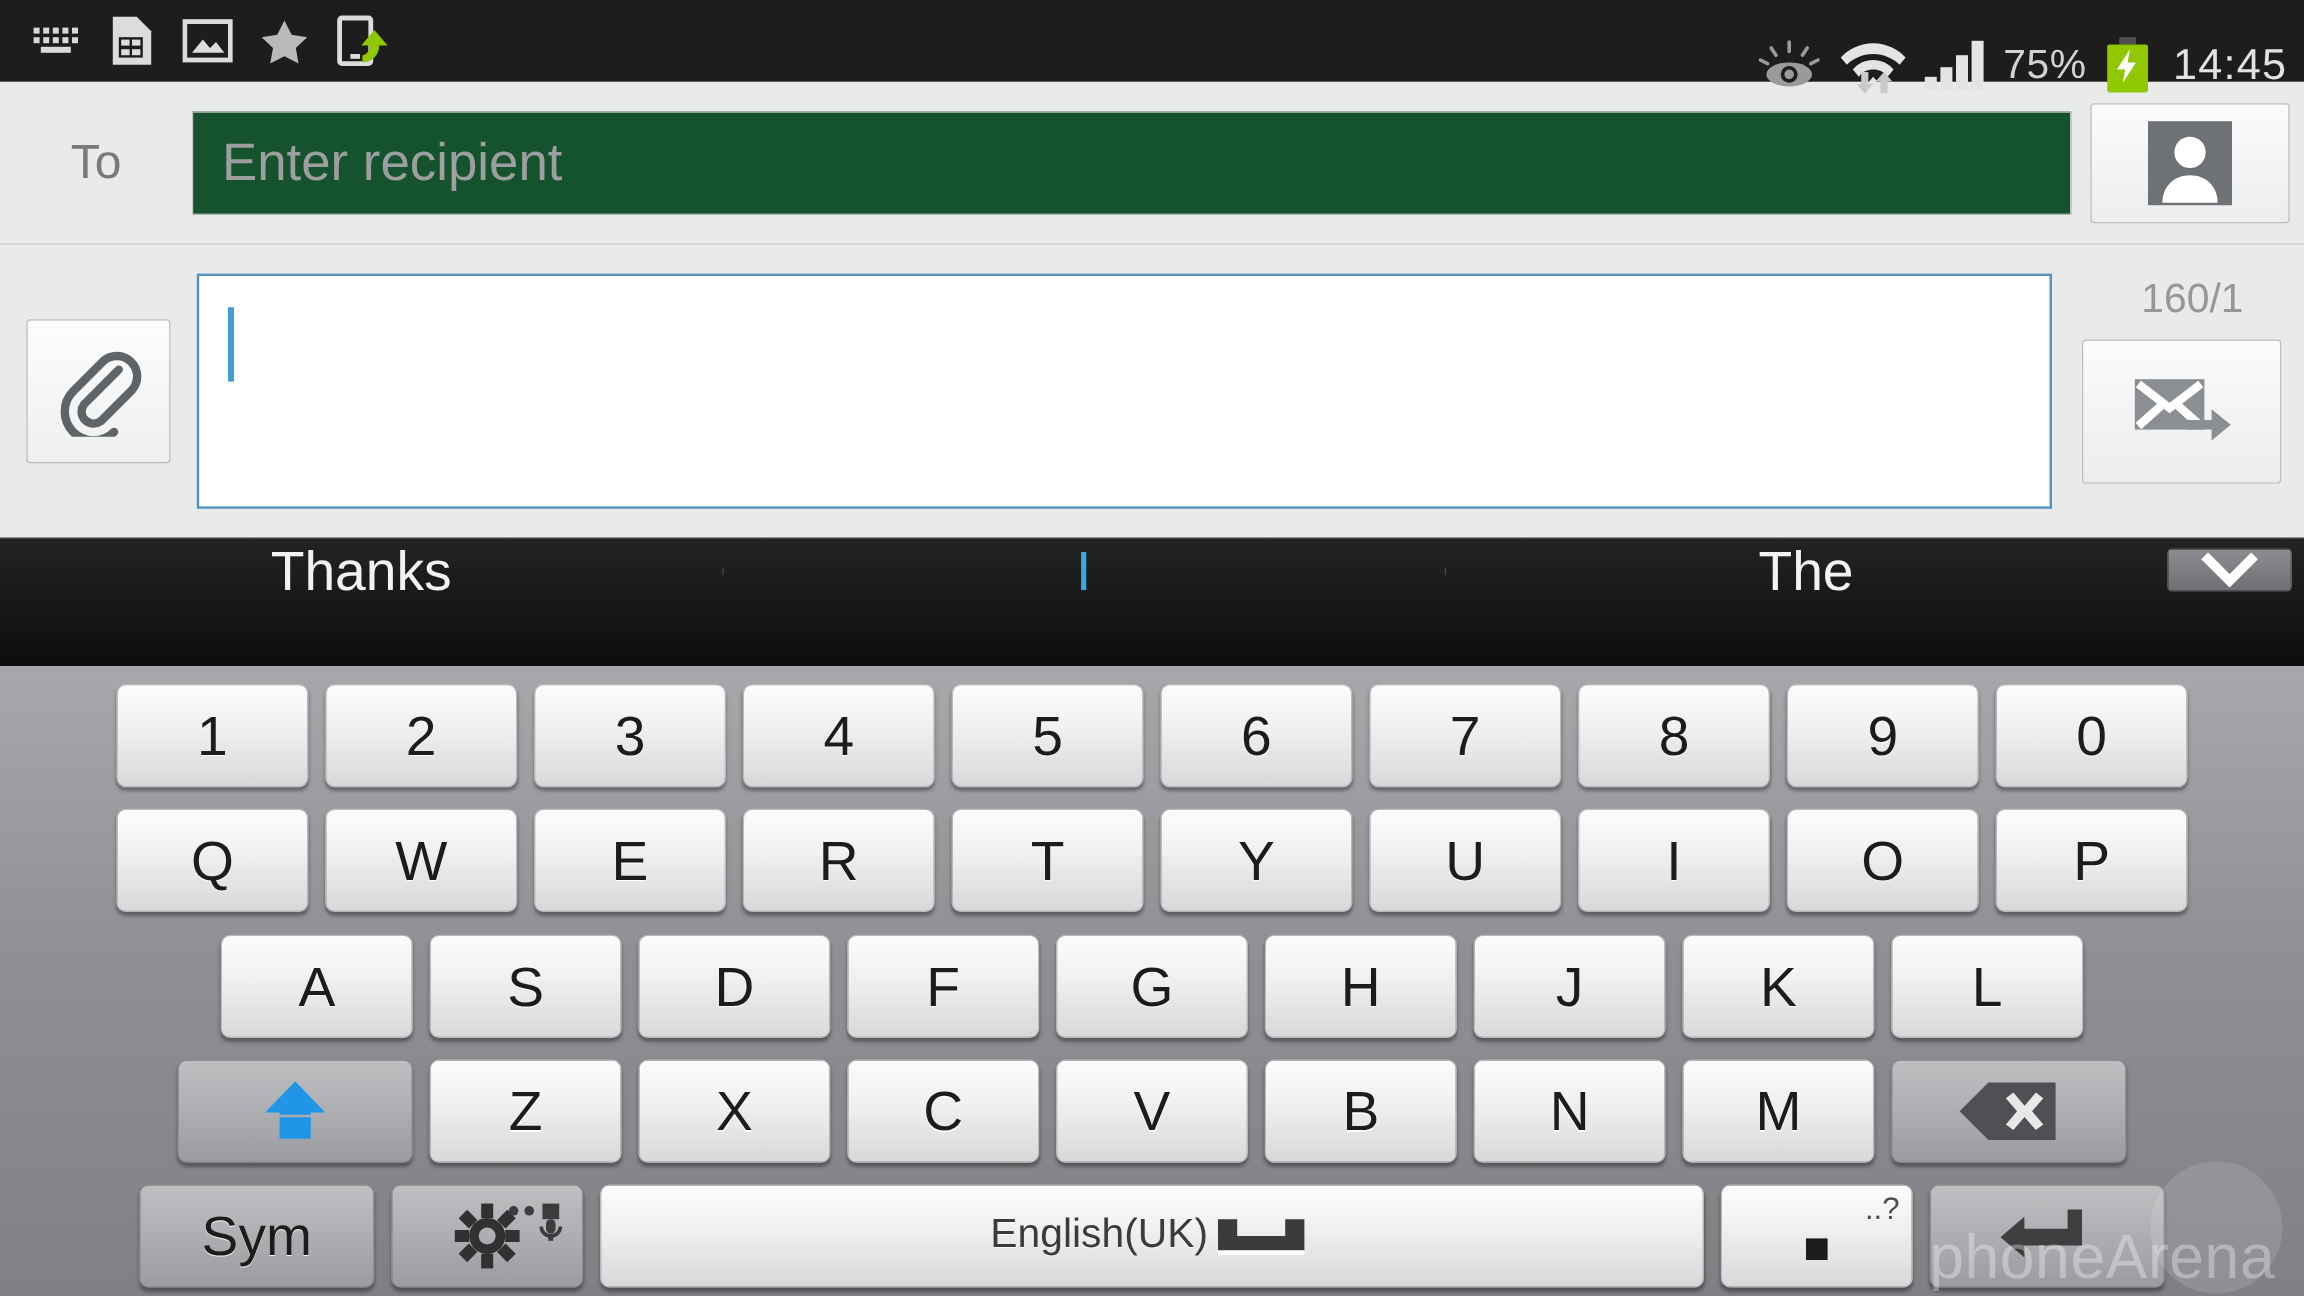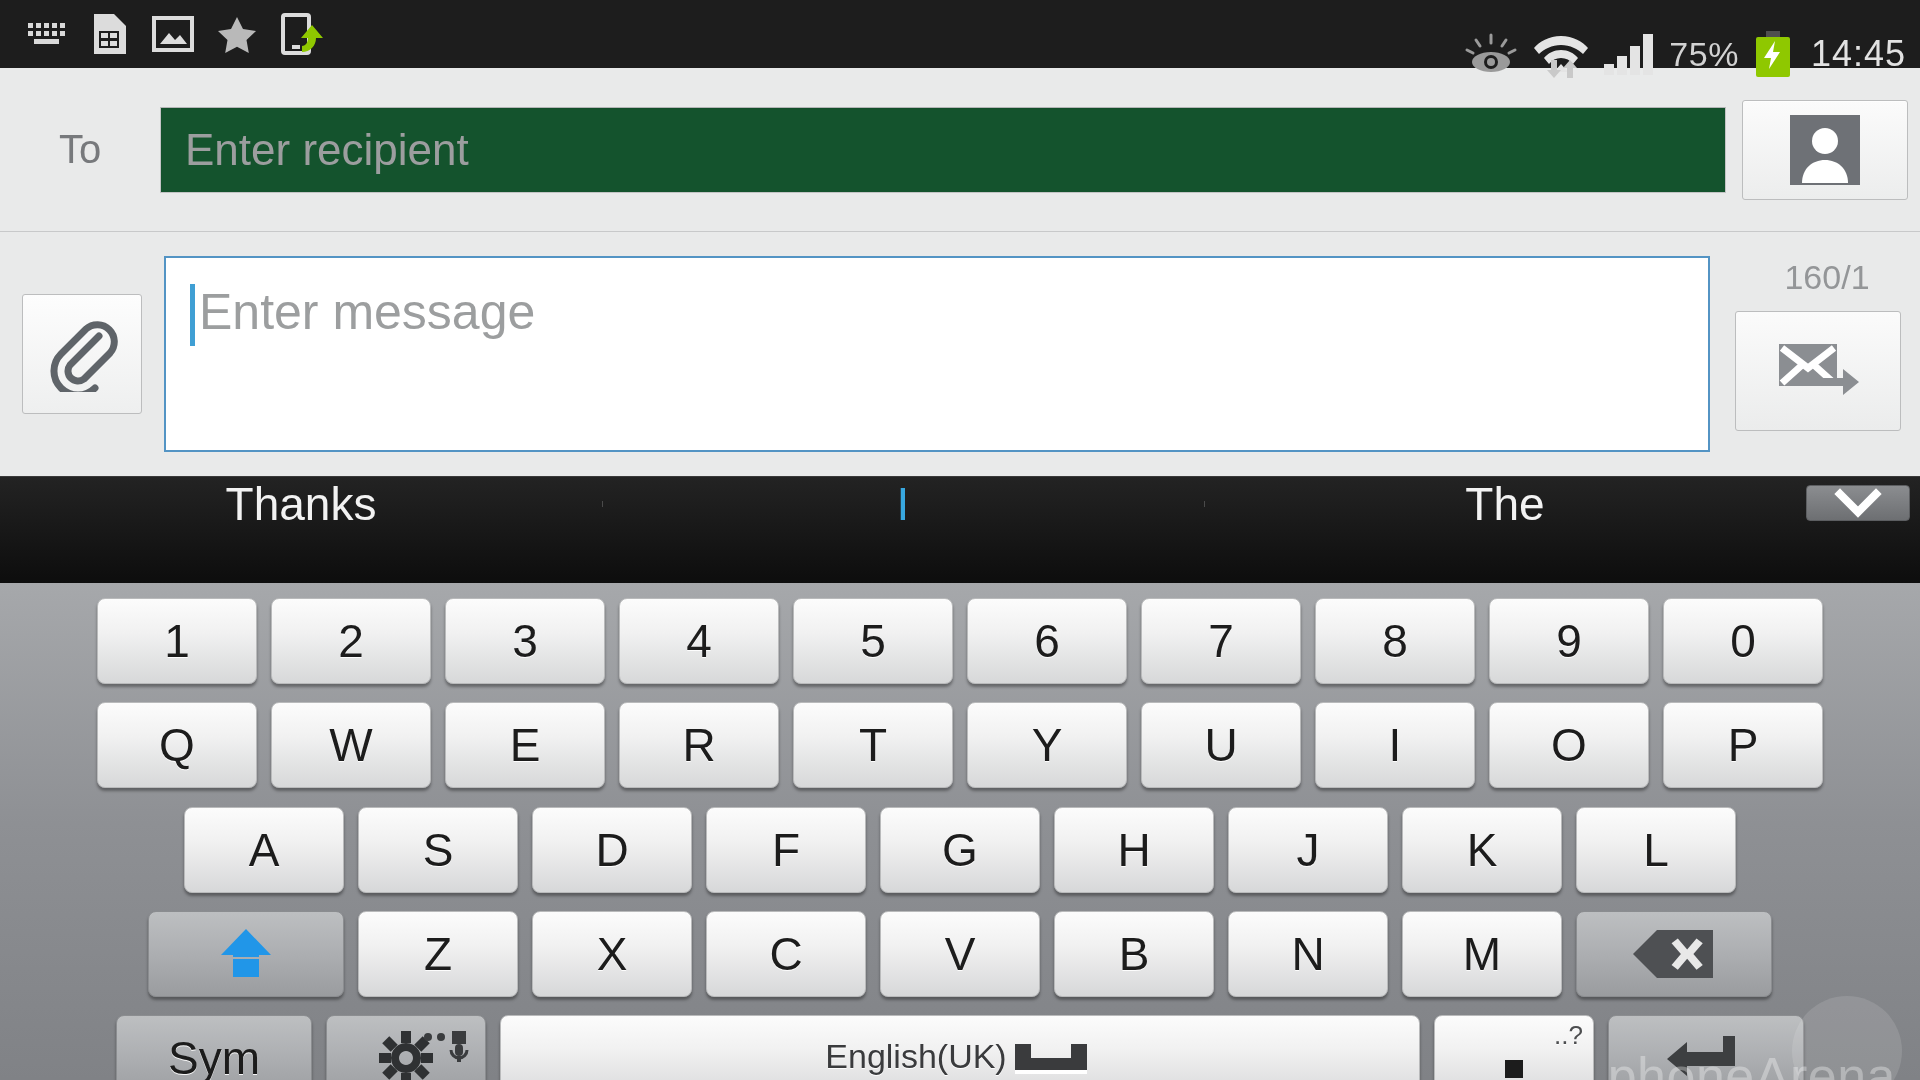--- a/index.html
+++ b/index.html
@@ -21,21 +21,21 @@
   .sb-pct {
     color:#d2d2d2; font-size:34px; letter-spacing:0.5px; font-weight:400;
   }
   .sb-clock {
     color:#e2e2e2; font-size:36px; font-weight:400; letter-spacing:1px;
     margin-left:4px;
   }
 
   
   .to-row {
-    height:164px; background:#e9eaea; display:flex; align-items:center;
+    height:136px; background:#e9eaea; display:flex; align-items:center;
     border-bottom:1px solid #c8c9ca; padding:0 12px 0 0;
   }
   .to-label {
     width:160px; text-align:center; color:#77797c; font-size:40px; font-weight:400;
   }
   .to-input {
     flex:1; height:86px; background:#14532d; border:1px solid #c3c4c5;
     border-top-color:#b4b5b6;
     display:flex; align-items:center; padding:0 24px;
     color:#9c9e9f; font-size:44px; box-shadow: inset 0 1px 2px rgba(0,0,0,.07);
@@ -272,21 +272,20 @@
 
   <div class="msg-row">
     <div class="attach-btn">
       <svg width="76" height="76" viewBox="0 0 76 76">
         <path fill="none" stroke="#5f6469" stroke-width="7" stroke-linecap="round" d="M55 20 L26 49 a10 10 0 0 0 14 14 L66 37 a17 17 0 0 0 -24 -24 L17 38 a24 24 0 0 0 34 34"></path>
       </svg>
     </div>
 
     <div class="msg-box">
       <span class="caret"></span>
-      <span class="msg-placeholder">Enter message</span>
     </div>
 
     <div class="msg-right">
       <div class="char-count">160/1</div>
       <div class="send-btn">
         <svg width="86" height="66" viewBox="0 0 86 66">
           <rect x="4" y="6" width="58" height="42" fill="#8b8e92"></rect>
           <path fill="none" stroke="#ffffff" stroke-width="7" d="M7 10 L33 30 L59 10"></path>
           <path fill="none" stroke="#ffffff" stroke-width="7" d="M7 45 L26 28 M59 45 L40 28"></path>
           <path fill="#8b8e92" d="M48 40 h20 v-9 l16 13 -16 13 v-9 h-20 z"></path>

